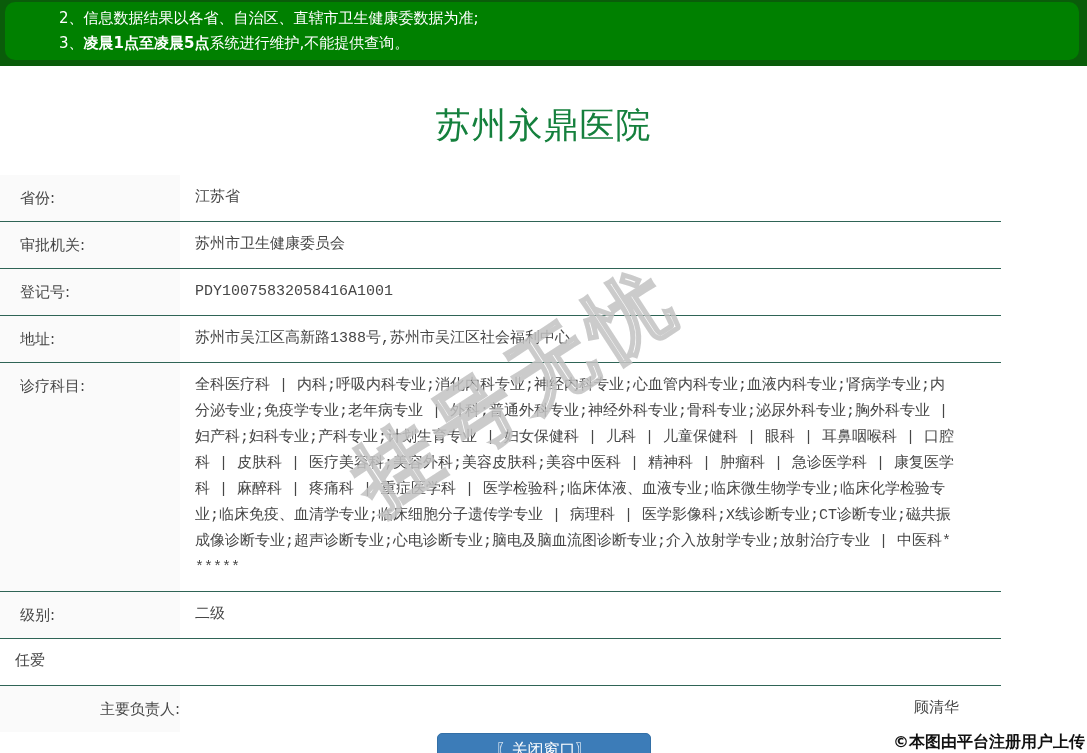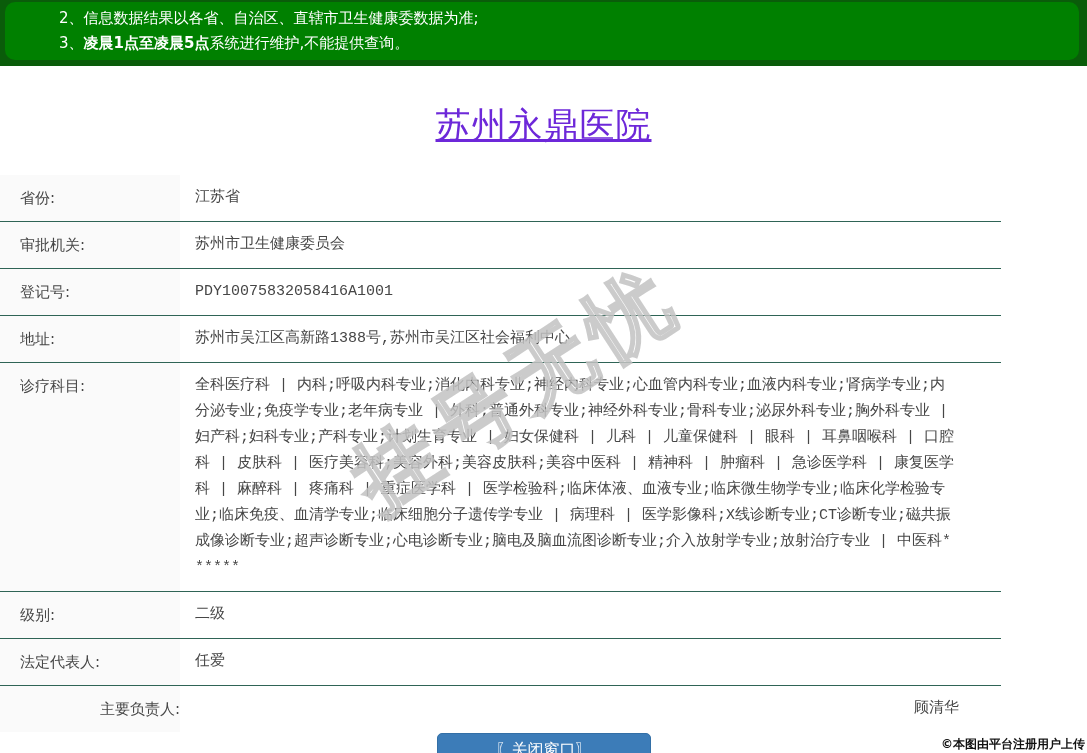--- a/index.html
+++ b/index.html
@@ -13,22 +13,22 @@
   .notice-outer{background:#0a5c0a;padding:2px 8px 6px 5px;}
   .notice-inner{
     background:#008000;border-radius:10px;
     padding:4px 10px 4px 54px;color:#ffffff;font-size:15px;
   }
   .notice-line{line-height:25px;white-space:nowrap;}
   .seg-bold{font-weight:bold;}
 
   
   .page-title{
-    text-align:center;font-size:35px;color:#6d28d9;
-    font-weight:400;margin:36px 0 26px 0;letter-spacing:1px;text-decoration:underline;
+    text-align:center;font-size:35px;color:#15803d;
+    font-weight:400;margin:36px 0 26px 0;letter-spacing:1px;
   }
 
   
   .info-table{width:1001px;}
   .info-row{display:flex;border-bottom:1px solid #2f6456;}
   .info-row:last-child{border-bottom:none;text-align:right;}
   .row-label{
     width:180px;min-width:180px;background:#fafafa;
     padding:10px 0 10px 20px;box-sizing:border-box;
     font-size:15px;color:#464646;line-height:26px;
@@ -54,21 +54,21 @@
     position:absolute;left:517px;top:390px;
     transform:translate(-50%,-50%) rotate(-33deg);
     font-size:82px;font-weight:bold;letter-spacing:10px;
     color:transparent;-webkit-text-stroke:2.5px #c3c3c3;
     opacity:.85;pointer-events:none;z-index:5;white-space:nowrap;
   }
 
   
   .copyright{
     position:absolute;right:2px;bottom:0;
-    font-size:12px;font-weight:bold;color:#111111;z-index:6;
+    font-size:16px;font-weight:bold;color:#111111;z-index:6;
     text-shadow:-1px -1px 0 #fff,1px -1px 0 #fff,-1px 1px 0 #fff,1px 1px 0 #fff;
   }
 </style>
 </head>
 <body>
 
 <div class="notice-outer">
   <div class="notice-inner">
     <div class="notice-line"><span>2、</span><span>信息数据结果以各省、自治区、直辖市卫生健康委数据为准;</span><span class="seg-bold"></span><span></span></div>
     <div class="notice-line"><span>3、</span><span></span><span class="seg-bold">凌晨1点至凌晨5点</span><span>系统进行维护,不能提供查询。</span></div>
@@ -96,21 +96,20 @@
   </div>
   <div class="info-row">
     <div class="row-label">诊疗科目:</div>
     <div class="row-value">全科医疗科 | 内科;呼吸内科专业;消化内科专业;神经内科专业;心血管内科专业;血液内科专业;肾病学专业;内分泌专业;免疫学专业;老年病专业 | 外科;普通外科专业;神经外科专业;骨科专业;泌尿外科专业;胸外科专业 | 妇产科;妇科专业;产科专业;计划生育专业 | 妇女保健科 | 儿科 | 儿童保健科 | 眼科 | 耳鼻咽喉科 | 口腔科 | 皮肤科 | 医疗美容科;美容外科;美容皮肤科;美容中医科 | 精神科 | 肿瘤科 | 急诊医学科 | 康复医学科 | 麻醉科 | 疼痛科 | 重症医学科 | 医学检验科;临床体液、血液专业;临床微生物学专业;临床化学检验专业;临床免疫、血清学专业;临床细胞分子遗传学专业 | 病理科 | 医学影像科;X线诊断专业;CT诊断专业;磁共振成像诊断专业;超声诊断专业;心电诊断专业;脑电及脑血流图诊断专业;介入放射学专业;放射治疗专业 | 中医科******</div>
   </div>
   <div class="info-row">
     <div class="row-label">级别:</div>
     <div class="row-value">二级</div>
   </div>
   <div class="info-row">
-    <div class="row-label">法定代表人:</div>
     <div class="row-value">任爱</div>
   </div>
   <div class="info-row">
     <div class="row-label">主要负责人:</div>
     <div class="row-value">顾清华</div>
   </div>
 </div>
 
 <div class="btn-wrap">
   <button class="close-btn">〖关闭窗口〗</button>

